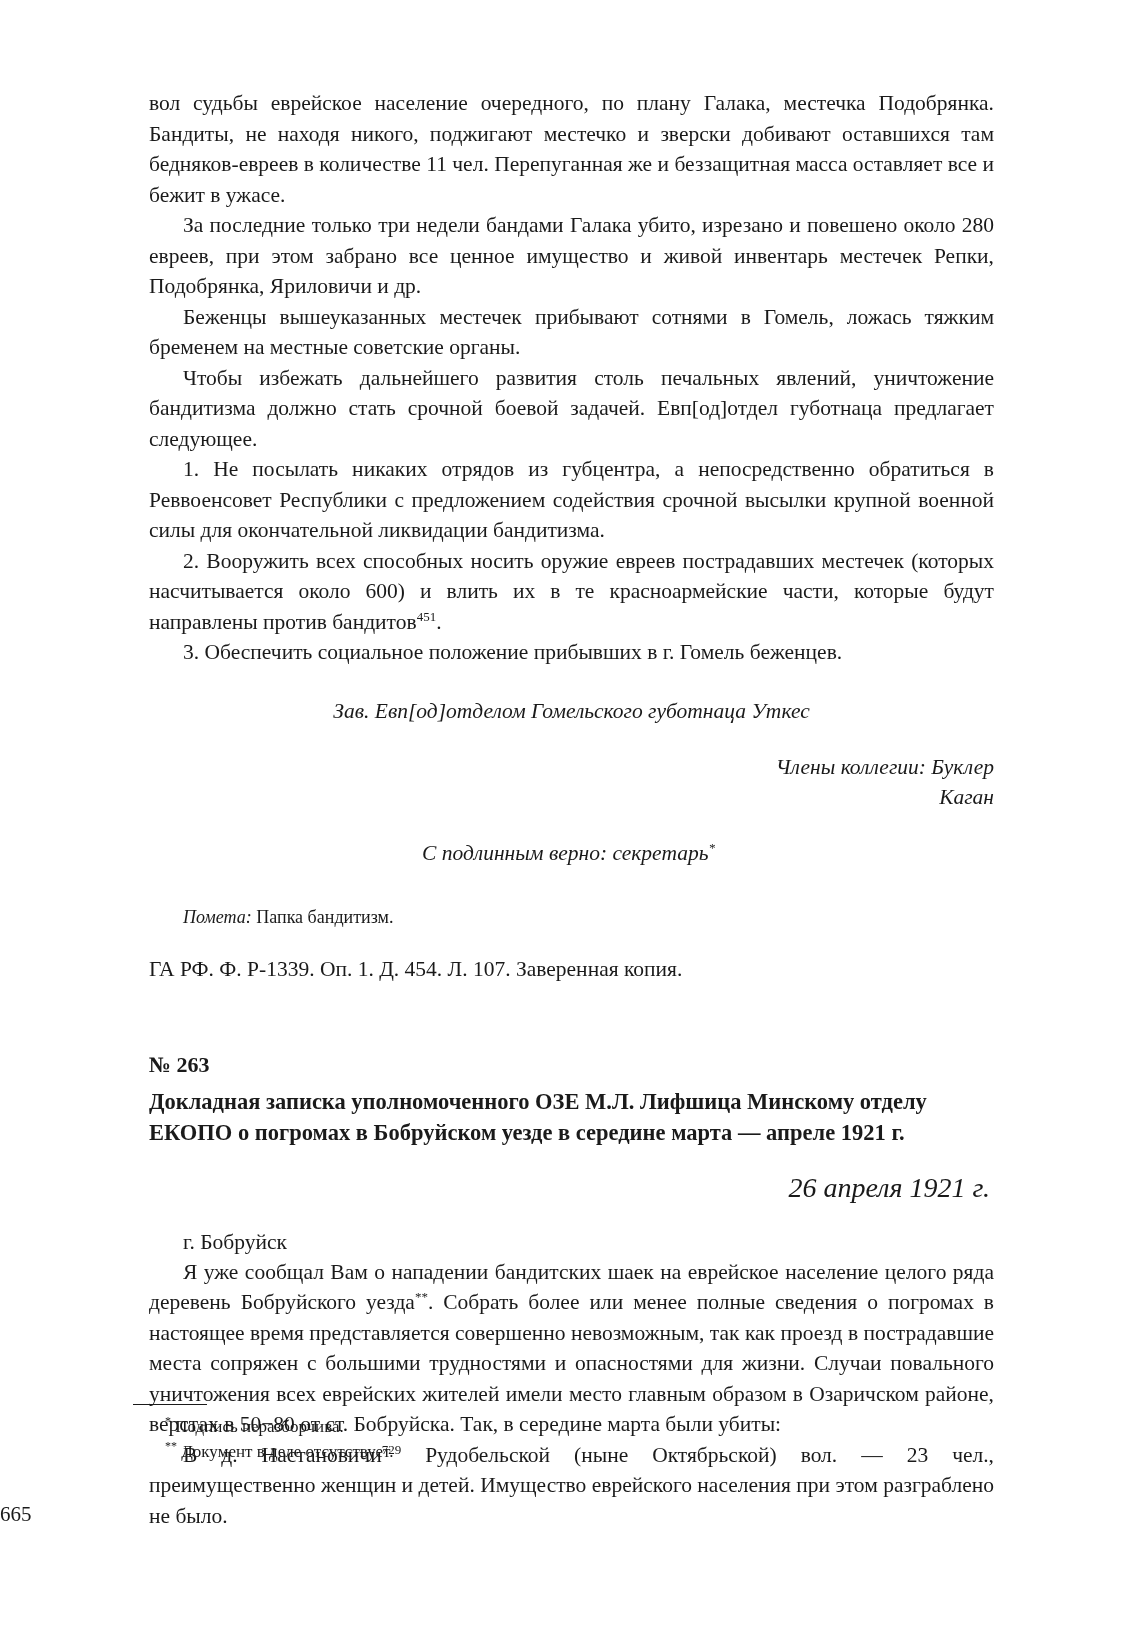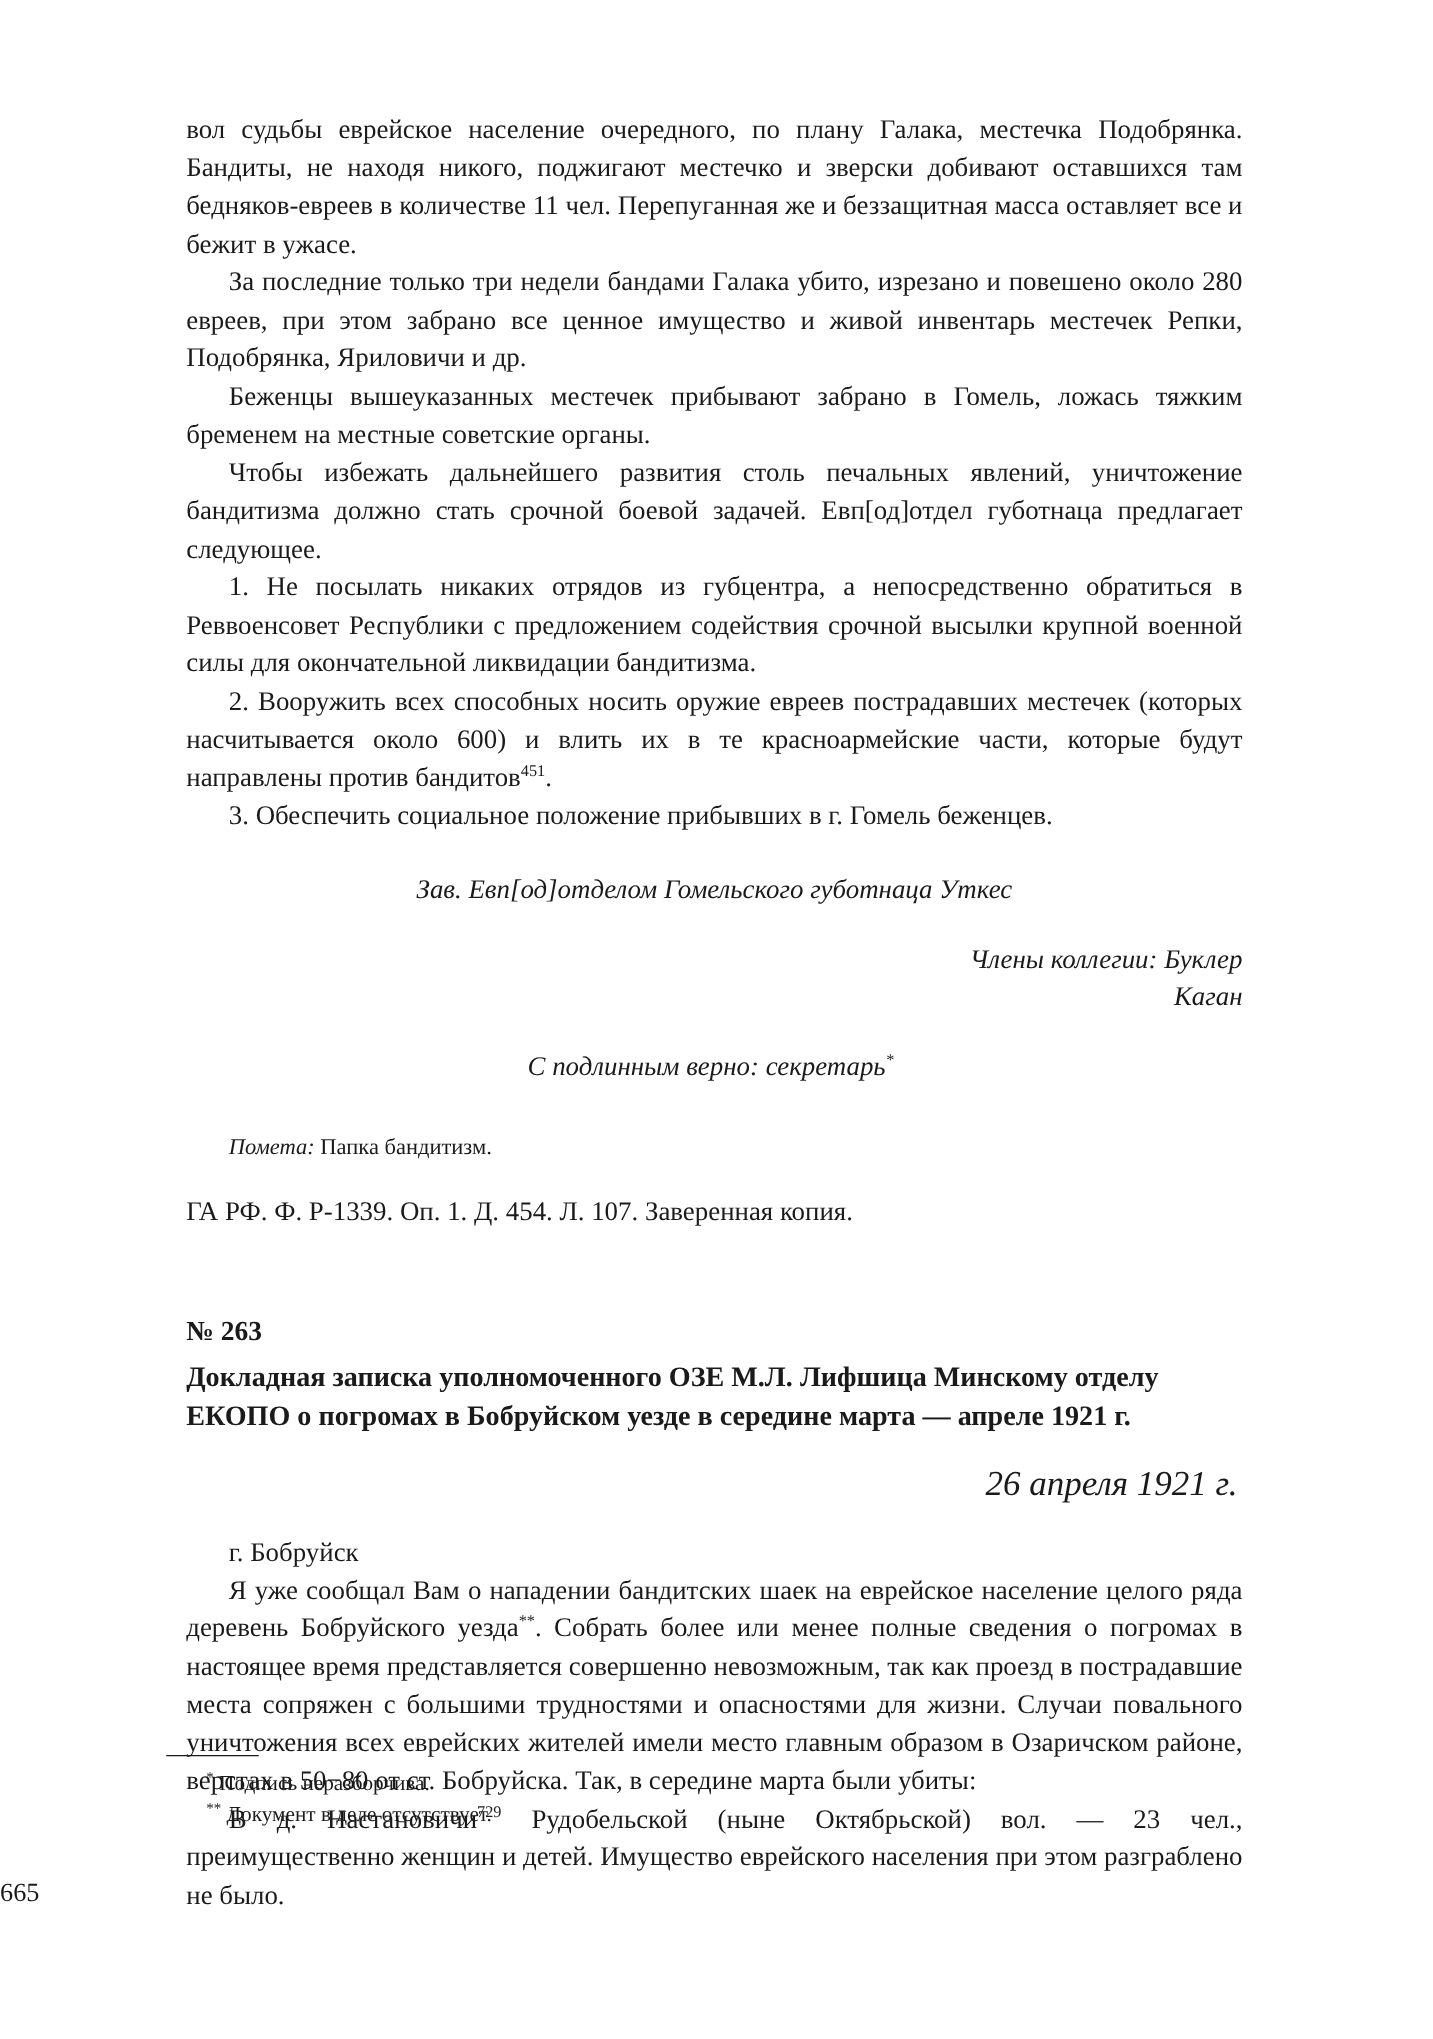--- a/index.html
+++ b/index.html
@@ -143,21 +143,21 @@
 </style>
 </head>
 <body>
 
 <div class="page">
 
   <div class="content">
 
     <p>вол судьбы еврейское население очередного, по плану Галака, местечка Подобрянка. Бандиты, не находя никого, поджигают местечко и зверски добивают оставшихся там бедняков-евреев в количестве 11 чел. Перепуганная же и беззащитная масса оставляет все и бежит в ужасе.</p>
     <p class="indent">За последние только три недели бандами Галака убито, изрезано и повешено около 280 евреев, при этом забрано все ценное имущество и живой инвентарь местечек Репки, Подобрянка, Яриловичи и др.</p>
-    <p class="indent">Беженцы вышеуказанных местечек прибывают забрано в Гомель, ложась тяжким бременем на местные советские органы.</p>
+    <p class="indent">Беженцы вышеуказанных местечек прибывают сотнями в Гомель, ложась тяжким бременем на местные советские органы.</p>
     <p class="indent">Чтобы избежать дальнейшего развития столь печальных явлений, уничтожение бандитизма должно стать срочной боевой задачей. Евп[од]отдел губотнаца предлагает следующее.</p>
     <p class="indent">1. Не посылать никаких отрядов из губцентра, а непосредственно обратиться в Реввоенсовет Республики с предложением содействия срочной высылки крупной военной силы для окончательной ликвидации бандитизма.</p>
 
     <p class="indent"><span>2. Вооружить всех способных носить оружие евреев пострадавших местечек (которых насчитывается около 600) и влить их в те красноармейские части, которые будут направлены против бандитов</span><span class="sup">451</span><span>.</span></p>
 
     <p class="indent">3. Обеспечить социальное положение прибывших в г. Гомель беженцев.</p>
 
     <div class="sig-block">Зав. Евп[од]отделом Гомельского губотнаца Уткес</div>
 
     <div class="sig-members">

